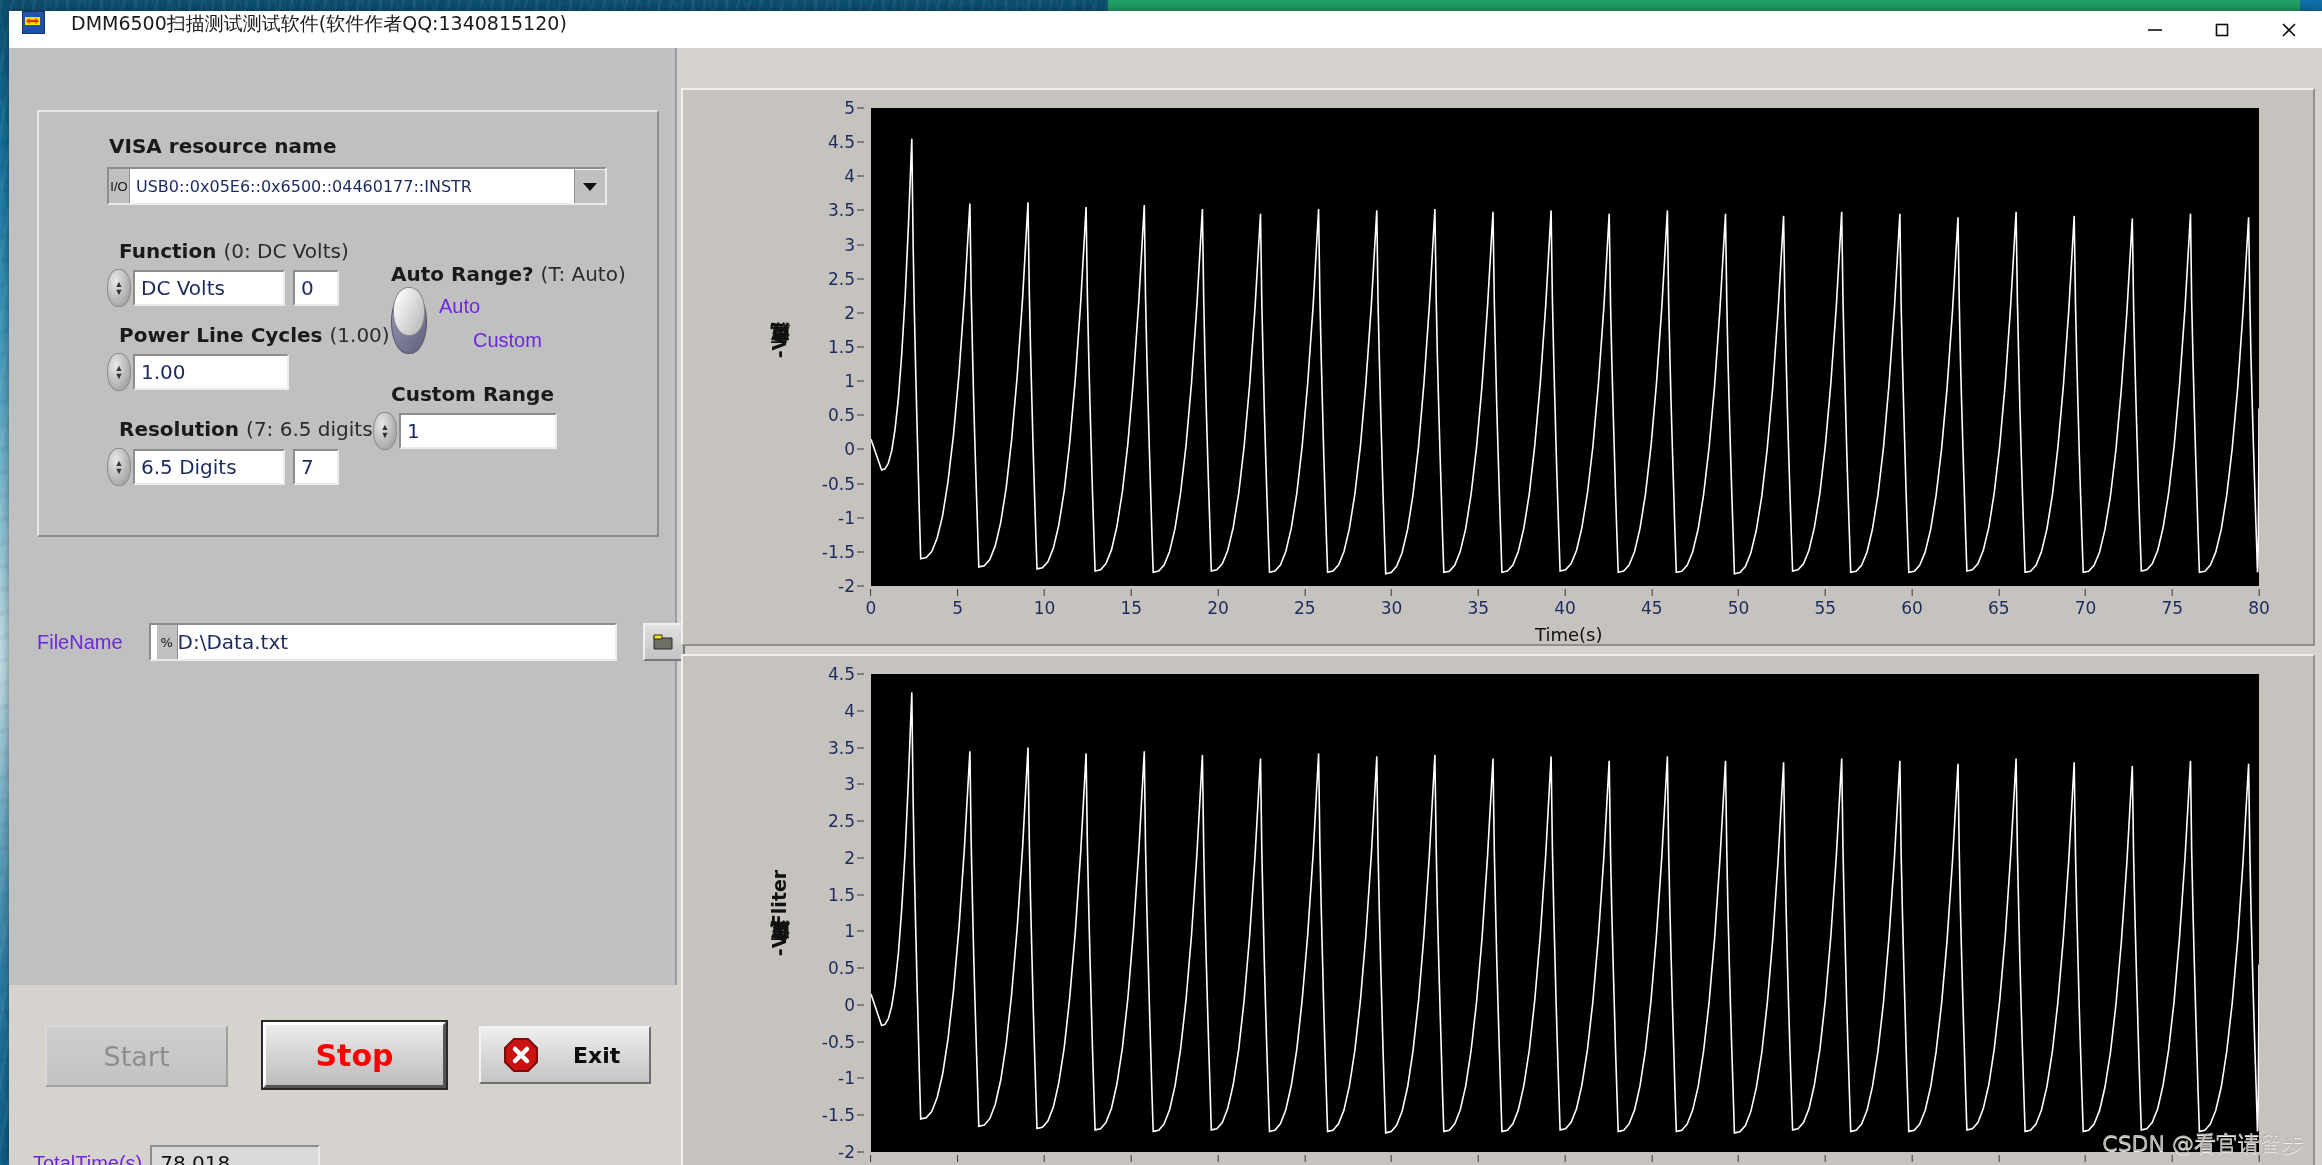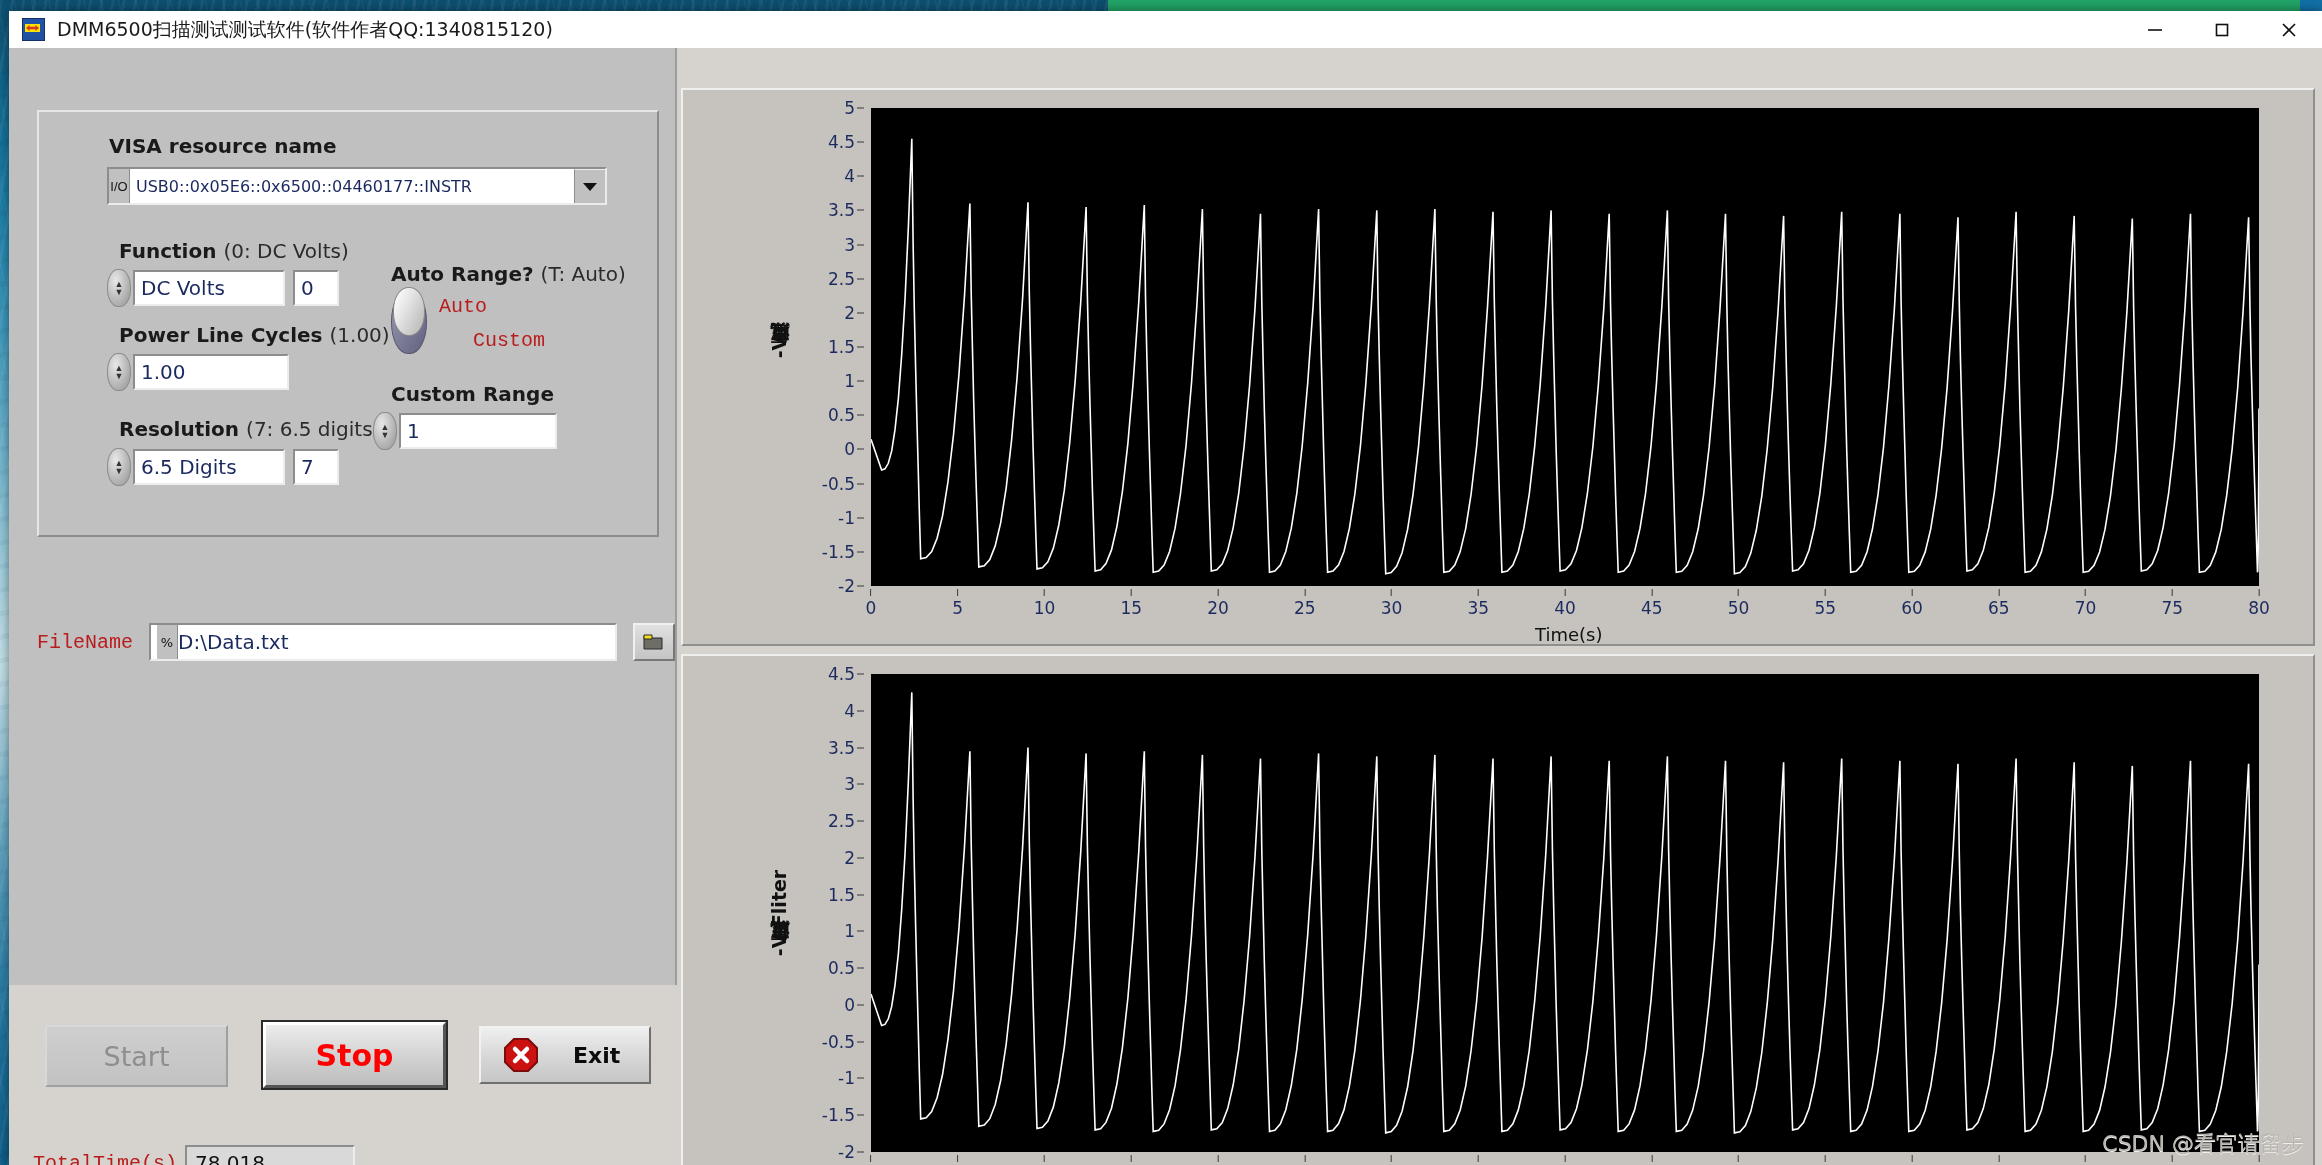--- a/index.html
+++ b/index.html
@@ -46,22 +46,22 @@
   }
 
   
   #app-window{
     position:absolute;left:9px;top:11px;width:2313px;height:1154px;
     background:#f0f0f0;
     box-shadow:0 0 10px rgba(0,0,0,.45);
   }
   
   #title-bar{
-    height:37px;background:#ffffff;display:flex;align-items:center;
-    border-bottom:1px solid #ffffff;position:relative;
+    height:37px;background:#ffffff;display:flex;align-items:flex-start;
+    border-bottom:1px solid #ffffff;position:relative;gap:14px;
   }
   #app-icon{
     width:21px;height:21px;margin-left:13px;margin-right:12px;
     background:linear-gradient(160deg,#2255aa,#1f4f9e);
     border:1px solid #13306b;position:relative;flex:none;
   }
   #app-icon:before{
     content:"";position:absolute;left:2px;top:5px;width:15px;height:8px;
     background:#ffe000;
   }
@@ -94,22 +94,22 @@
     position:absolute;left:28px;top:62px;width:618px;height:423px;
     background:#c0c0c0;
     border:2px solid #e6e6e6;border-right-color:#8d8d8d;border-bottom-color:#8d8d8d;
   }
   .lv-label{
     font-family:"DejaVu Sans","Liberation Sans",sans-serif;
     font-size:20px;color:#1a1a1a;font-weight:bold;white-space:nowrap;
   }
   .lv-label .sub{font-weight:normal;color:#2b2b2b;}
   .lv-plain{
-    font-family:Liberation Mono, monospace;
-    font-size:20px;color:#b91c1c;white-space:nowrap;
+    font-family:Liberation Sans, sans-serif;
+    font-size:20px;color:#6d28d9;white-space:nowrap;
   }
   
   .lv-field{
     background:#ffffff;
     border:2px solid #8d8d8d;border-right-color:#ececec;border-bottom-color:#ececec;
     box-sizing:border-box;display:flex;align-items:center;
     font-family:"DejaVu Sans","Liberation Sans",sans-serif;
     font-size:20px;color:#1b2a5e;padding-left:6px;overflow:hidden;white-space:nowrap;
   }
   .lv-prefix{
@@ -173,21 +173,21 @@
   
   #totaltime-row{position:absolute;left:24px;top:1097px;display:flex;align-items:center;gap:8px;}
   #totaltime-value{
     width:170px;height:36px;background:#d9d9d9;
     border:2px solid #8d8d8d;border-right-color:#ececec;border-bottom-color:#ececec;
     display:flex;align-items:center;padding-left:8px;box-sizing:border-box;
     font-family:"DejaVu Sans","Liberation Sans",sans-serif;font-size:20px;color:#111;
   }
 
   
-  #filename-row{position:absolute;left:28px;top:575px;display:flex;align-items:center;gap:16px;}
+  #filename-row{position:absolute;left:28px;top:575px;display:flex;align-items:center;gap:26px;}
   #filename-field{width:468px;height:38px;}
   #browse-button{
     width:42px;height:38px;
     border:2px solid #f0f0f0;border-right-color:#777;border-bottom-color:#777;
     background:linear-gradient(180deg,#e0e0e0,#c4c4c4);
     display:flex;align-items:center;justify-content:center;box-sizing:border-box;
   }
 
   
   .graph-frame{

